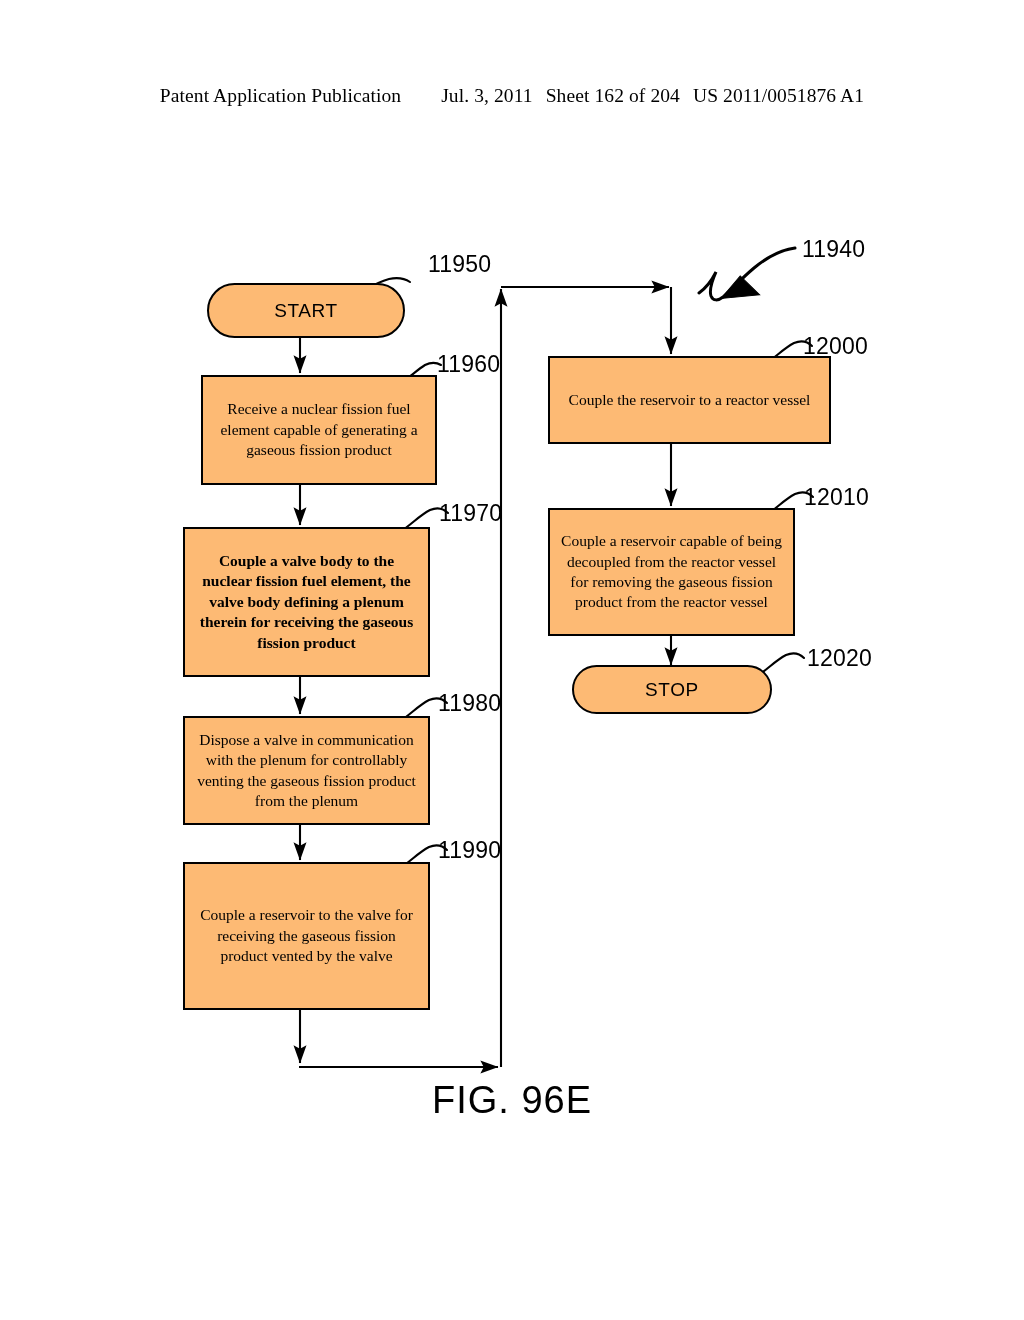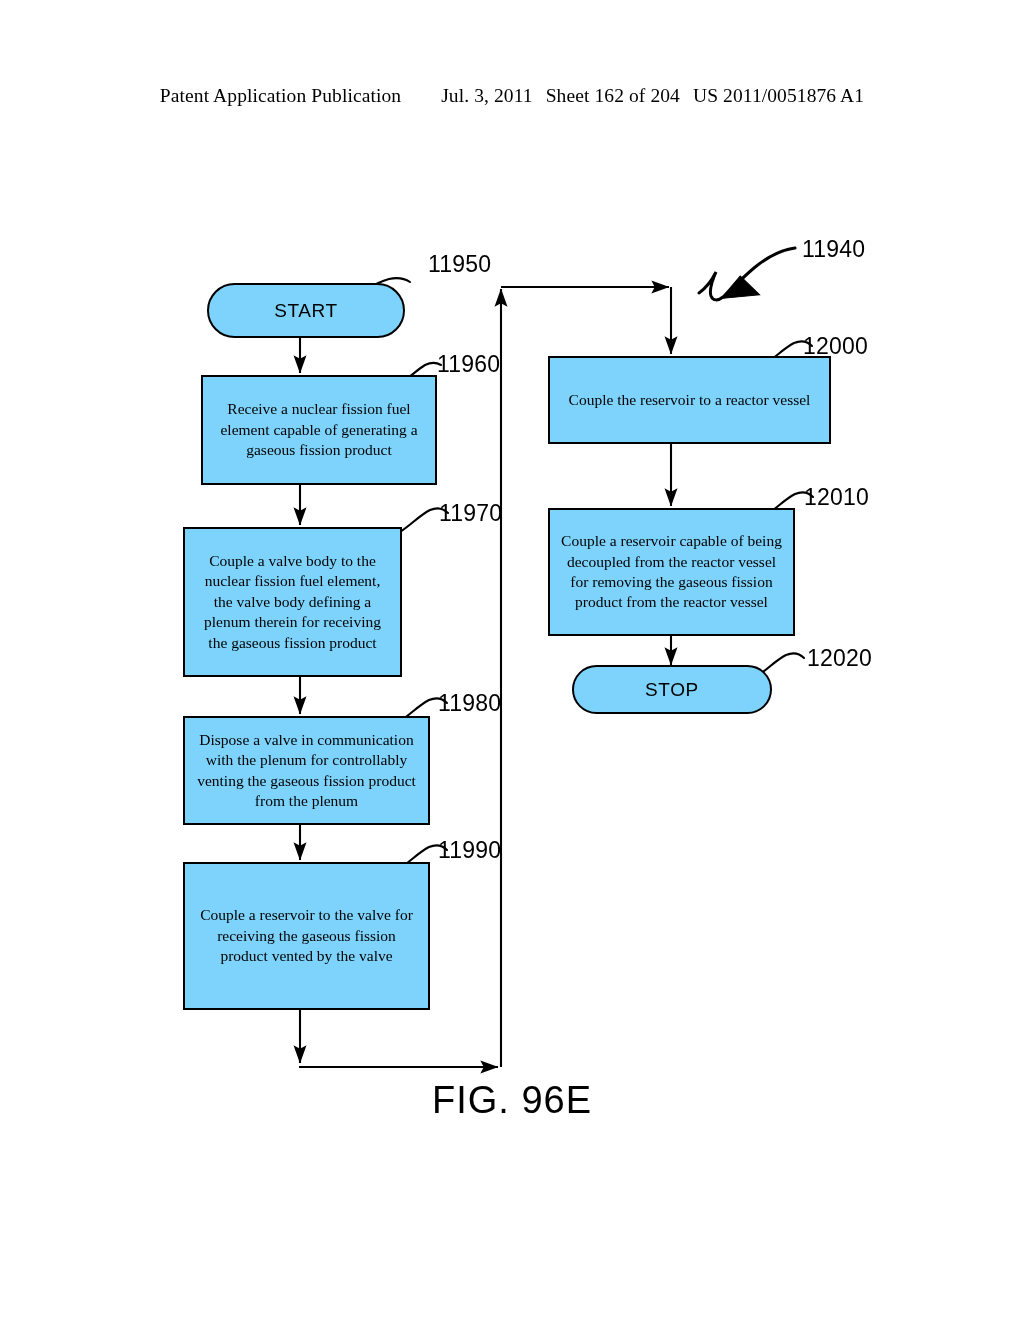--- a/index.html
+++ b/index.html
@@ -45,21 +45,21 @@
     width: 1024px;
     height: 1320px;
   }
   #figure-canvas svg { display: block; }
 
   
   .node {
     position: absolute;
     box-sizing: border-box;
     border: 2px solid #000;
-    background: #7dd3fc;
+    background: #fdba74;
     display: flex;
     align-items: center;
     justify-content: center;
     text-align: center;
     font-family: "Liberation Serif", "DejaVu Serif", serif;
     font-size: 15.5px;
     line-height: 1.32;
     padding: 4px 9px;
   }
   .terminator {
@@ -155,21 +155,21 @@
 </div>
 
 <div class="node terminator" style="left:207px; top:283px; width:198px; height:55px;">
   <span>START</span>
 </div>
 
 <div class="node" style="left:201px; top:375px; width:236px; height:110px;">
   <span>Receive a nuclear fission fuel element capable of generating a gaseous fission product</span>
 </div>
 
-<div class="node" style="left:183px; top:527px; width:219px; height:150px;">
+<div class="node" style="left:183px; top:527px; width:247px; height:150px;font-weight:bold;">
   <span>Couple a valve body to the nuclear fission fuel element, the valve body defining a plenum therein for receiving the gaseous fission product</span>
 </div>
 
 <div class="node" style="left:183px; top:716px; width:247px; height:109px;">
   <span>Dispose a valve in communication with the plenum for controllably venting the gaseous fission product from the plenum</span>
 </div>
 
 <div class="node" style="left:183px; top:862px; width:247px; height:148px;">
   <span>Couple a reservoir to the valve for receiving the gaseous fission product vented by the valve</span>
 </div>

